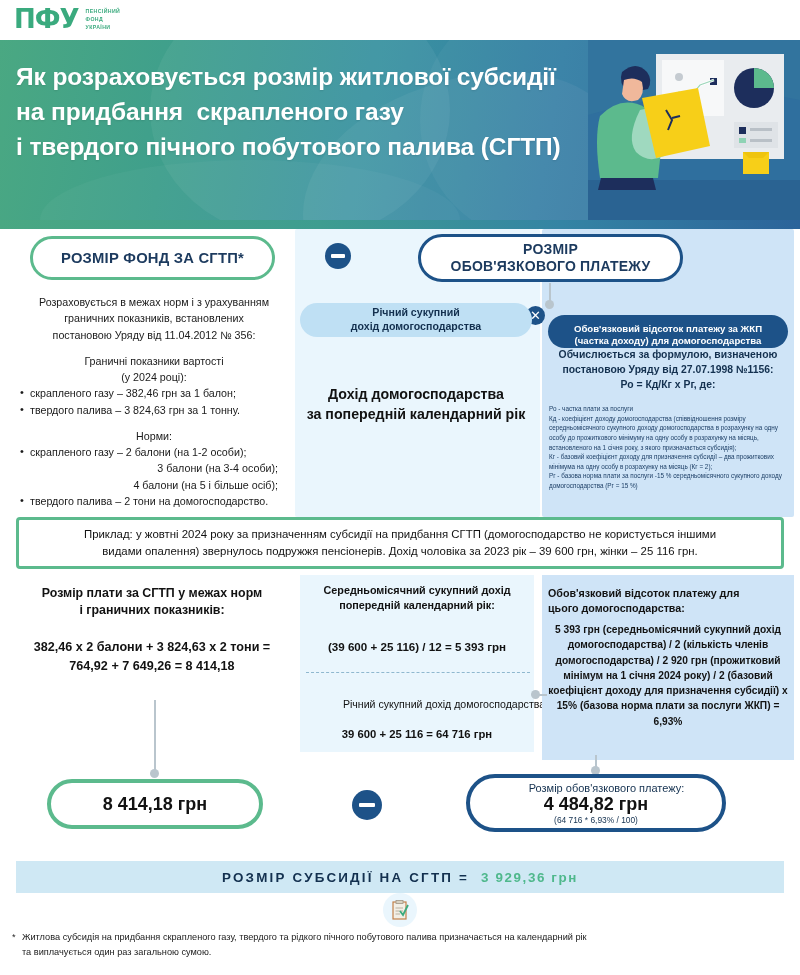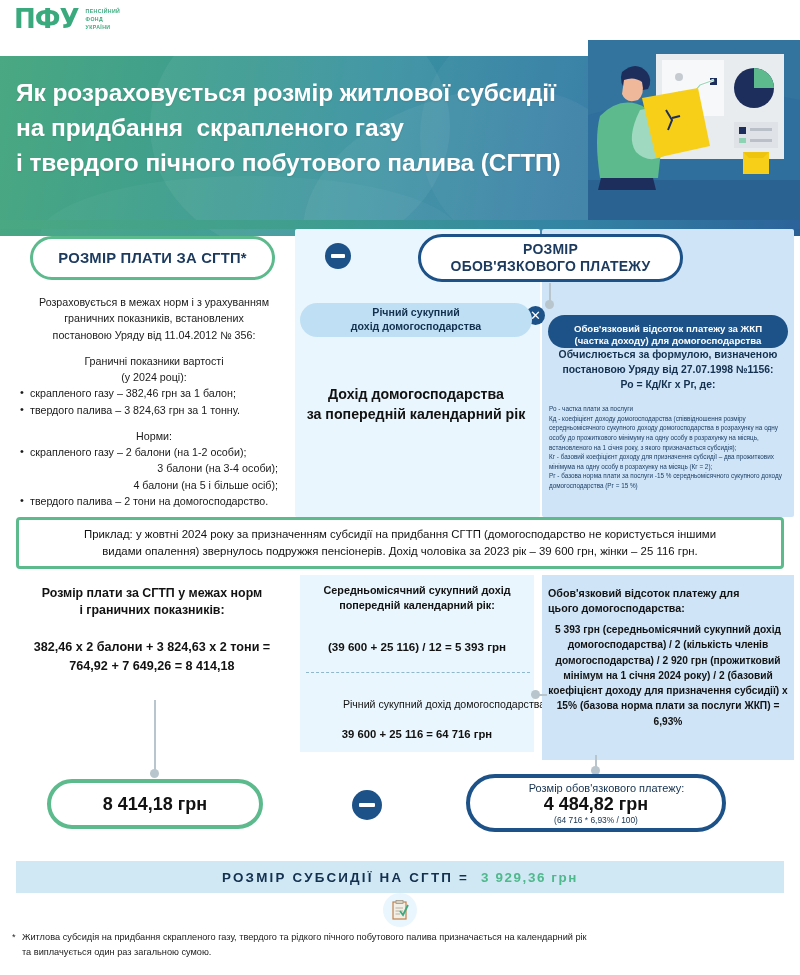--- a/index.html
+++ b/index.html
@@ -14,21 +14,21 @@
   
   .logobar { position:absolute; left:0; top:0; width:800px; height:40px; background:#fff; }
   .logo { position:absolute; left:14px; top:6px; display:flex; align-items:center; gap:7px; }
   .logo-mark {
     font-family:"DejaVu Sans", sans-serif;
     font-size:26px; font-weight:700; color:#3aaa7e; letter-spacing:-1px; line-height:1;
   }
   .logo-sub { font-size:5.2px; font-weight:700; color:#3aaa7e; line-height:1.55; letter-spacing:.4px; }
 
   
-  .header { position:absolute; left:0; top:56px; width:800px; height:180px; overflow:hidden;
+  .header { position:absolute; left:0; top:40px; width:800px; height:180px; overflow:hidden;
     background:linear-gradient(100deg,#4aa882 0%,#3f9f8c 22%,#3a93a0 45%,#357fa5 68%,#2f6f9e 88%,#2a5f93 100%); }
   .hdr-blob { position:absolute; border-radius:50%; }
   .b1 { left:150px; top:-60px; width:300px; height:260px; background:rgba(255,255,255,.055); }
   .b2 { left:300px; top:40px; width:330px; height:220px; background:rgba(255,255,255,.05); transform:rotate(-18deg); border-radius:50% 50% 45% 55%;}
   .b3 { left:420px; top:-40px; width:230px; height:240px; background:rgba(255,255,255,.04); }
   .b4 { left:40px; top:120px; width:420px; height:120px; background:rgba(255,255,255,.035); }
   .hdr-title { position:absolute; left:16px; top:20px; width:600px; color:#fff;
     font-size:24.5px; font-weight:700; line-height:1.42; letter-spacing:-.1px;
     text-shadow:0 1px 2px rgba(0,0,0,.10); }
   .hdr-title .ln { display:block; white-space:pre; }
@@ -207,21 +207,21 @@
     <path d="M54 58 l56 -10 l12 58 l-54 12 z" fill="#f7cf18"></path>
     <path d="M78 70 l6 10 l-4 10" fill="none" stroke="#1d2e5c" stroke-width="2"></path>
     <path d="M84 78 l8 -2" fill="none" stroke="#1d2e5c" stroke-width="2"></path>
   </svg>
 
   <div class="strip"></div>
 
   <div class="col-mid-bg"></div>
   <div class="col-right-bg"></div>
 
-  <div class="pill pill-green" id="pill-left">РОЗМІР ПЛАТИ ЗА СГТП*</div>
+  <div class="pill pill-green" id="pill-left">РОЗМІР ФОНД ЗА СГТП*</div>
 
   <div class="minus" id="minus-1">
       <i></i>
     </div>
 
   <div class="pill pill-blue" id="pill-right">
     <span>
       <span style="display:block">РОЗМІР</span>
       <span style="display:block">ОБОВ'ЯЗКОВОГО ПЛАТЕЖУ</span>
     </span>

